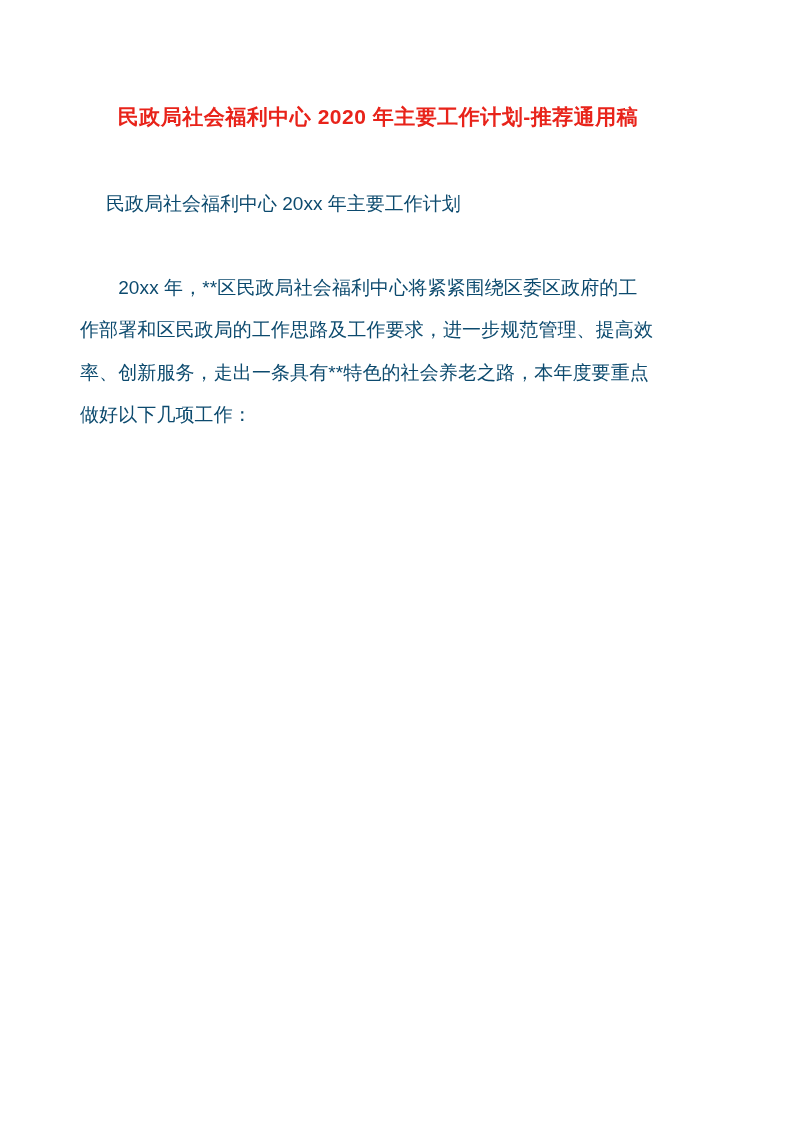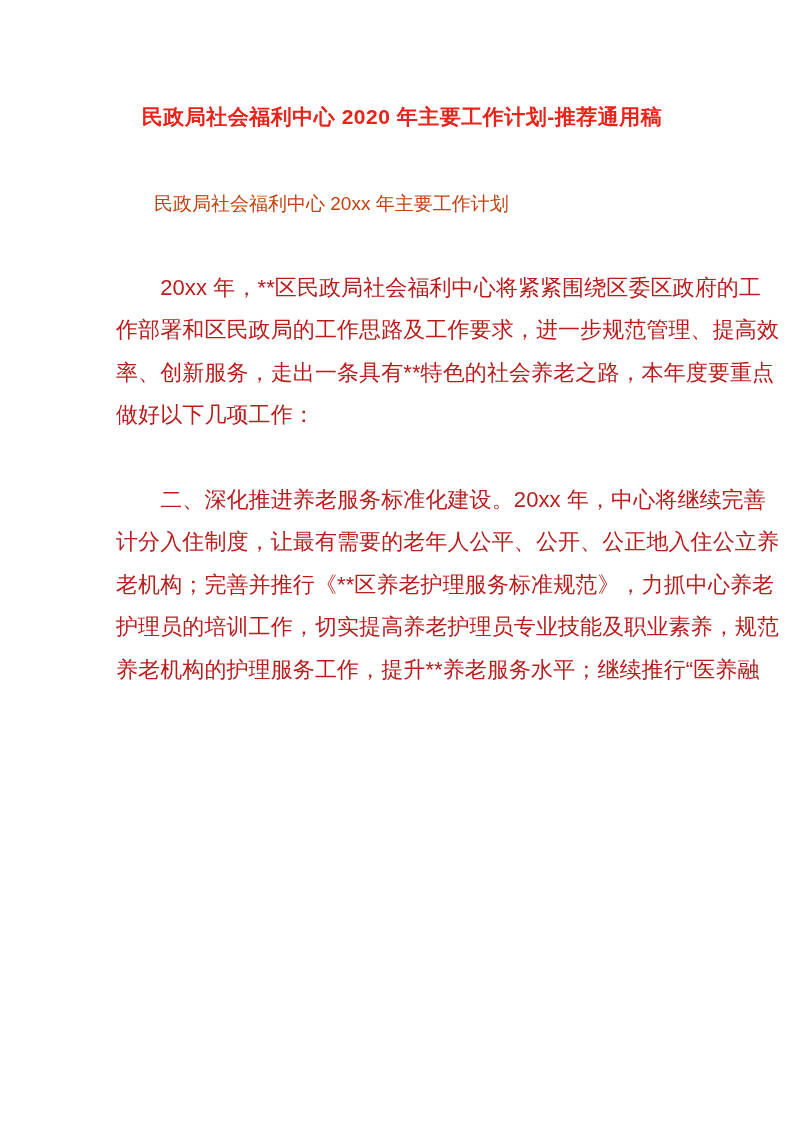--- a/index.html
+++ b/index.html
@@ -11,45 +11,45 @@
     width: 800px;
     font-family: "Liberation Sans", sans-serif;
   }
   .page {
     position: relative;
     width: 800px;
     height: 995px;
     background: #ffffff;
     overflow: hidden;
     box-sizing: border-box;
-    padding: 101px 112px 0 116px;
+    padding: 101px 112px 0 68px;
   }
   .doc-title {
     margin: 0;
     font-size: 21px;
     line-height: 32px;
     font-weight: bold;
     color: #e8231a;
     text-align: center;
     letter-spacing: 0.5px;
     white-space: nowrap;
   }
   .doc-subtitle {
     margin: 50px 0 0 0;
     font-size: 19px;
     line-height: 42.5px;
     font-weight: normal;
-    color: #c2410c;
+    color: #0c4a6e;
     white-space: pre;
   }
   .doc-paragraph {
-    margin: 42px 0 0 0;
-    font-size: 22px;
+    margin: 42px 0 0 12px;
+    font-size: 19px;
     line-height: 42.5px;
-    color: #b91c1c;
+    color: #0c4a6e;
     white-space: pre;
     letter-spacing: 0.1px;
   }
   .doc-paragraph.first {
     margin-top: 41px;
   }
 </style>
 </head>
 <body>
 
@@ -57,18 +57,13 @@
   <h1 class="doc-title">民政局社会福利中心 2020 年主要工作计划-推荐通用稿</h1>
 
   <div class="doc-subtitle">　　民政局社会福利中心 20xx 年主要工作计划</div>
 
   <div class="doc-paragraph first">　　20xx 年，**区民政局社会福利中心将紧紧围绕区委区政府的工
 作部署和区民政局的工作思路及工作要求，进一步规范管理、提高效
 率、创新服务，走出一条具有**特色的社会养老之路，本年度要重点
 做好以下几项工作：</div>
 
 
-  <div class="doc-paragraph">　　二、深化推进养老服务标准化建设。20xx 年，中心将继续完善
-计分入住制度，让最有需要的老年人公平、公开、公正地入住公立养
-老机构；完善并推行《**区养老护理服务标准规范》，力抓中心养老
-护理员的培训工作，切实提高养老护理员专业技能及职业素养，规范
-养老机构的护理服务工作，提升**养老服务水平；继续推行“医养融</div>
 </div>
 
 </body></html>

